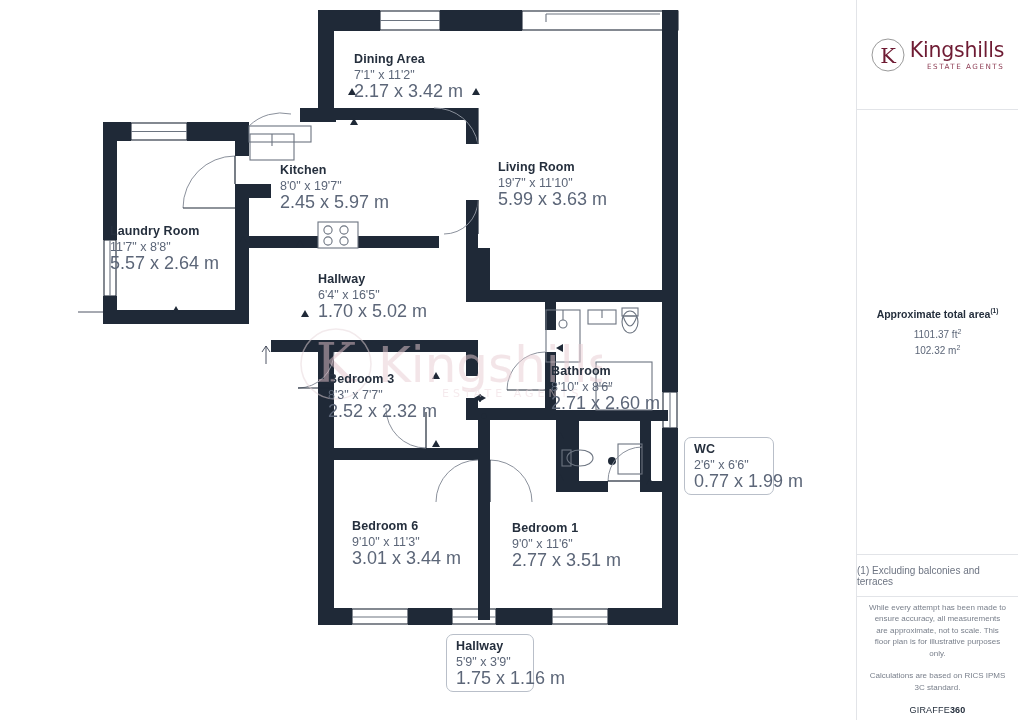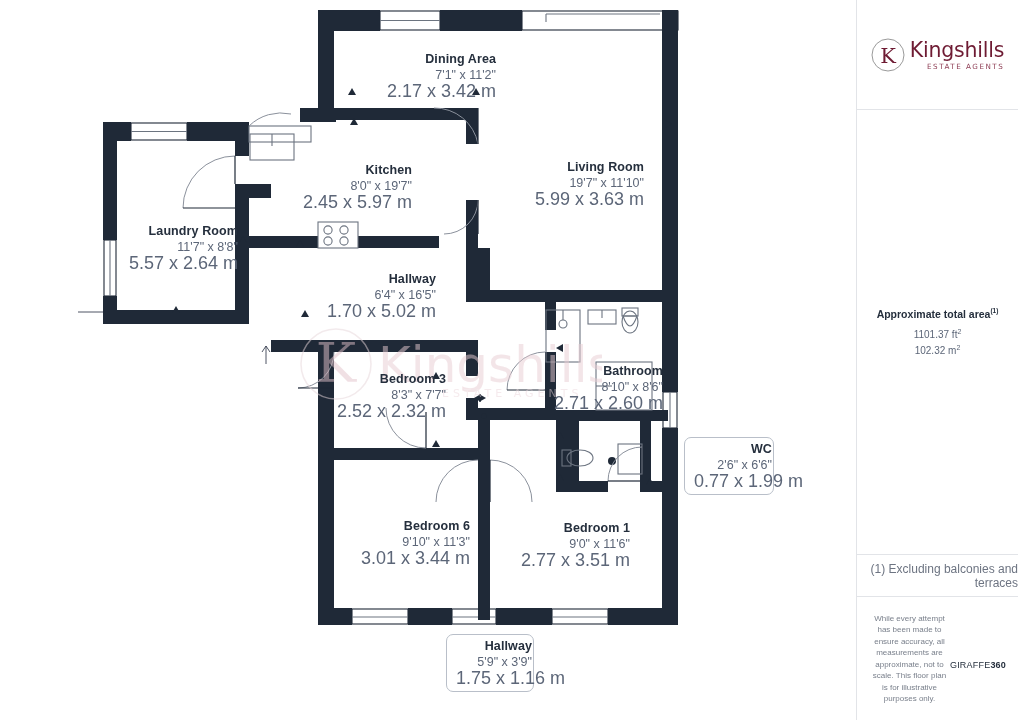--- a/index.html
+++ b/index.html
@@ -7,21 +7,21 @@
   #page{position:relative;width:1018px;height:720px;background:#fff;}
 
   
   #plan{position:absolute;left:0;top:0;width:856px;height:720px;overflow:hidden;background:#fff;}
   #plansvg{position:absolute;left:0;top:0;}
 
   
   #watermark{position:absolute;left:292px;top:326px;width:310px;height:80px;pointer-events:none;opacity:.5;}
 
   
-  .room{position:absolute;text-align:right;white-space:nowrap;}
+  .room{position:absolute;text-align:left;white-space:nowrap;}
   .room .nm{font-size:12.5px;font-weight:bold;color:#252f3d;letter-spacing:.1px;line-height:15px;}
   .room .d1{font-size:12.5px;color:#5c6678;line-height:16px;}
   .room .d2{font-size:18px;color:#5c6678;line-height:16px;}
   .room.boxed{border:1px solid #b9bfc9;border-radius:7px;background:#fff;padding:4px 1px 5px 9px;}
 
   
   #side{position:absolute;left:856px;top:0;width:162px;height:720px;
         border-left:1px solid #e2e4e8;box-sizing:border-box;background:#fff;}
   .srow{border-bottom:1px solid #e2e4e8;box-sizing:border-box;}
   #brandrow{height:110px;display:flex;align-items:center;justify-content:center;}
@@ -32,23 +32,23 @@
   #bsub{font-family:"DejaVu Sans",sans-serif;font-size:7.2px;color:#8d3c53;letter-spacing:1.5px;margin-top:1px;}
 
   #arearow{height:445px;display:flex;flex-direction:column;align-items:center;justify-content:center;}
   #areattl{font-size:10.5px;font-weight:bold;color:#252f3d;}
   #areattl sup{font-size:6.5px;font-weight:bold;}
   #areaft{font-size:10px;color:#5c6678;margin-top:8px;}
   #aream{font-size:10px;color:#5c6678;margin-top:4px;}
   sup.u{font-size:7px;vertical-align:super;}
 
   #excrow{height:42px;display:flex;align-items:center;justify-content:center;}
-  #exc{font-size:12px;color:#6d7482;text-align:right;}
-
-  #discrow{height:123px;display:flex;flex-direction:row;align-items:center;justify-content:center;padding:0 12px;box-sizing:border-box;}
+  #exc{font-size:10px;color:#6d7482;text-align:left;}
+
+  #discrow{height:123px;display:flex;flex-direction:column;align-items:center;justify-content:center;padding:0 12px;box-sizing:border-box;}
   .disc{font-size:8px;color:#7a808c;text-align:center;line-height:11.5px;}
   #disc2{margin-top:11px;}
   #giraffe{margin-top:12px;font-size:9px;color:#252f3d;letter-spacing:.2px;}
   #giraffe b{font-weight:bold;}
   #giraffe span.g1{font-weight:normal;}
 </style>
 </head>
 <body>
 
 <div id="page">
@@ -341,19 +341,20 @@
         <span>102.32 m</span><sup class="u">2</sup>
       </div>
     </div>
 
     <div class="srow" id="excrow">
       <div id="exc">(1) Excluding balconies and terraces</div>
     </div>
 
     <div id="discrow">
       <div class="disc" id="disc1">While every attempt has been made to ensure accuracy, all measurements are approximate, not to scale. This floor plan is for illustrative purposes only.</div>
+      <div class="disc" id="disc2">Calculations are based on RICS IPMS 3C standard.</div>
       <div id="giraffe">
         <span class="g1">GIRAFFE</span><b>360</b>
       </div>
     </div>
 
   </div>
 </div>
 
 </body></html>

